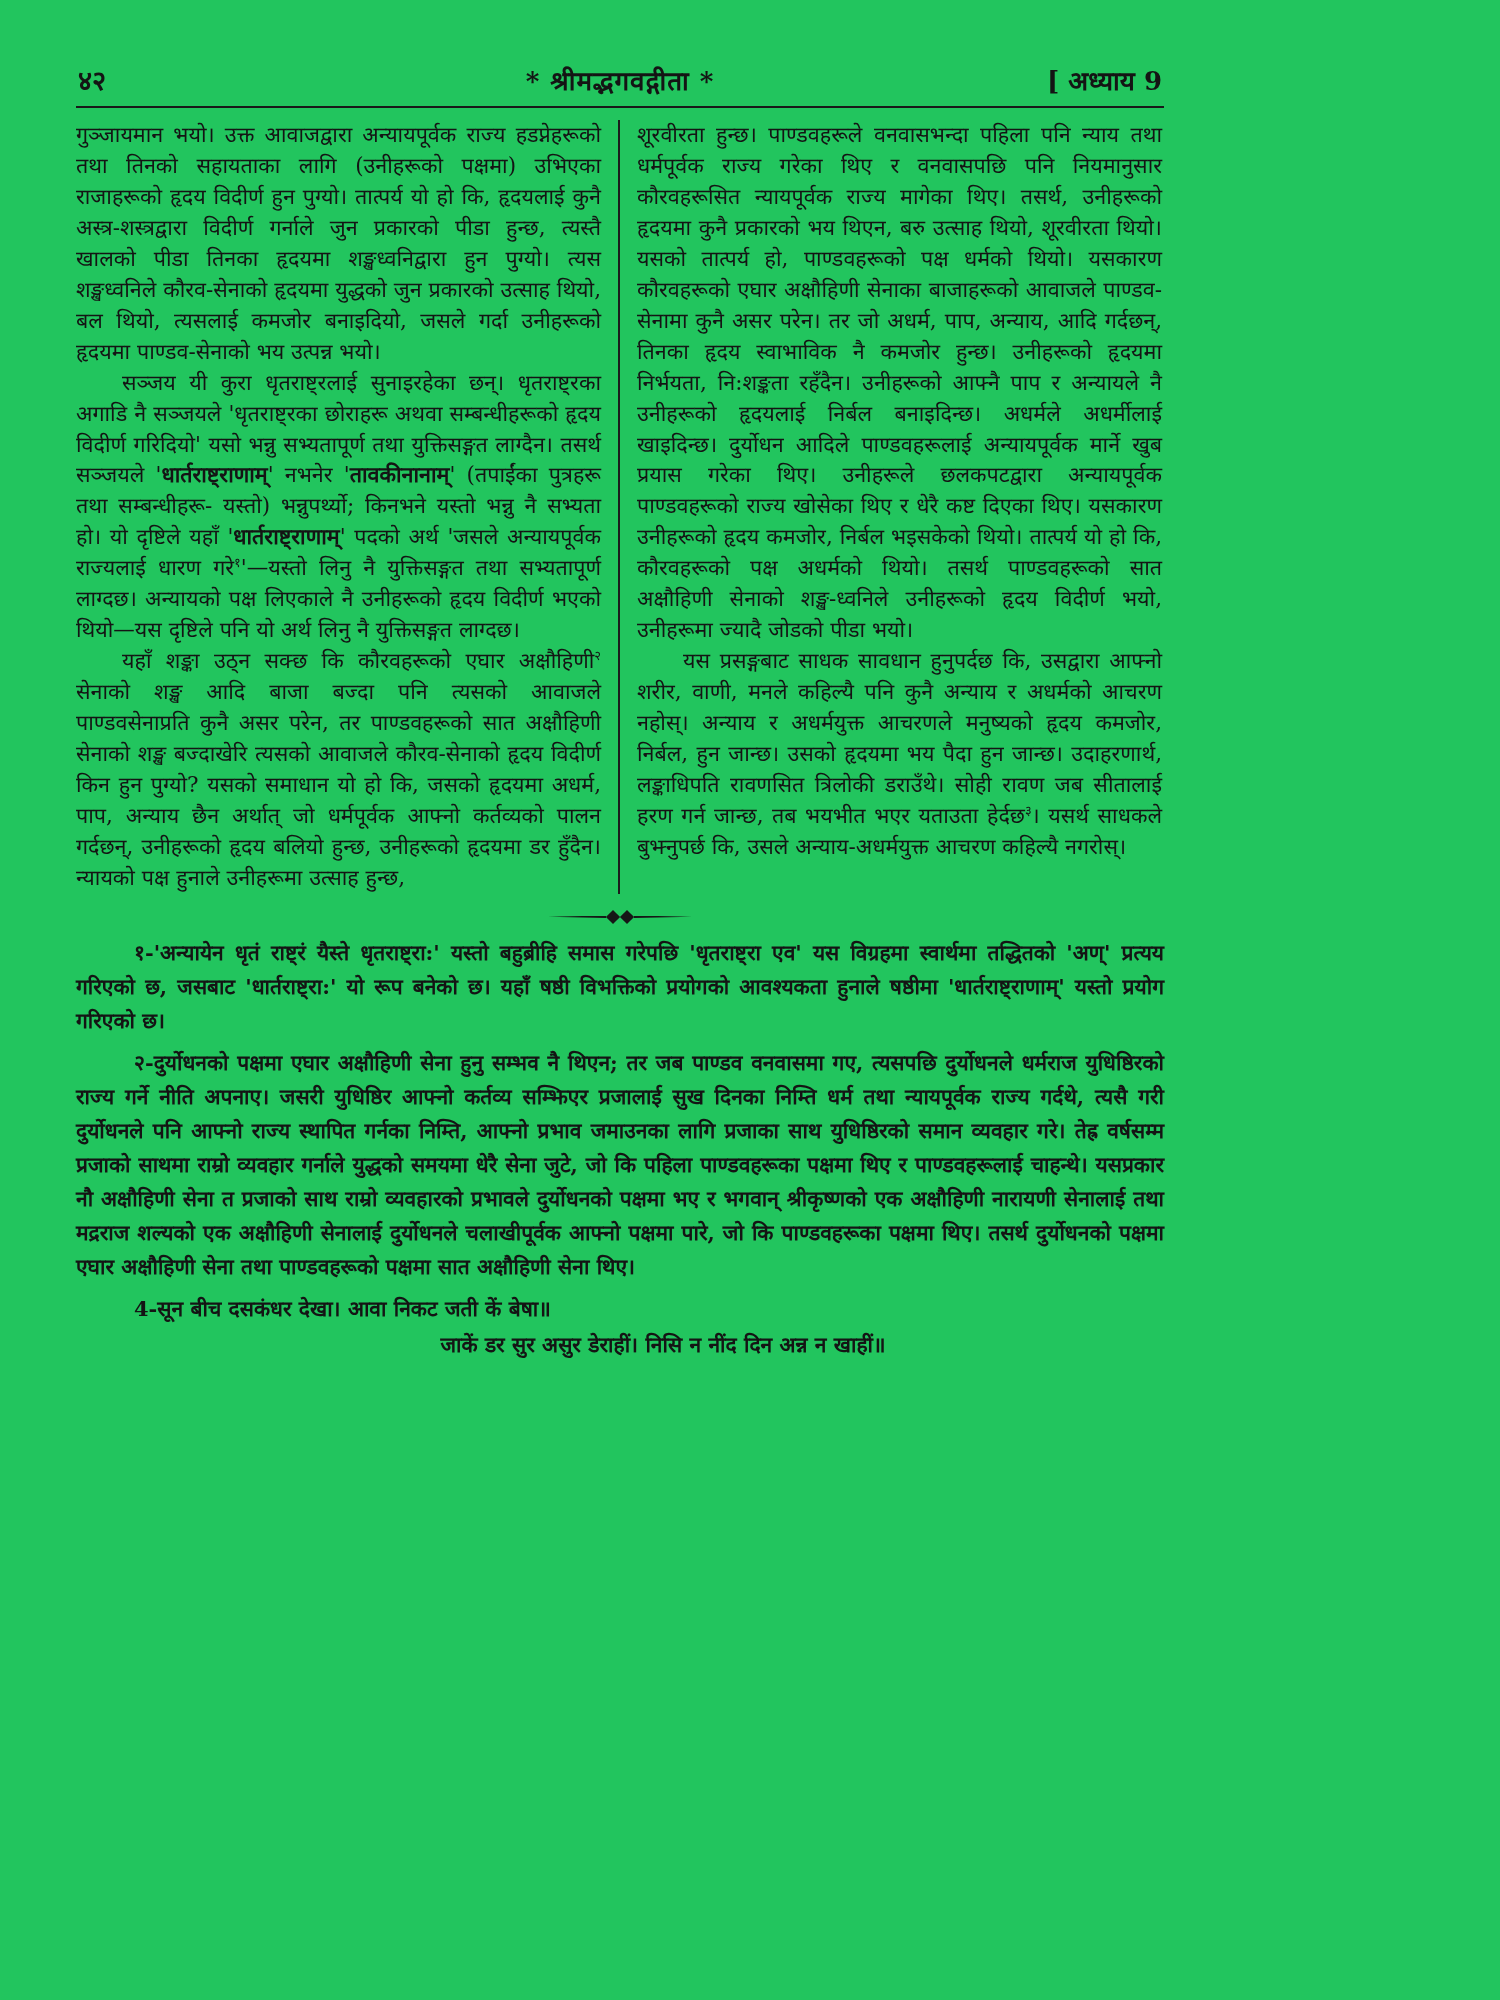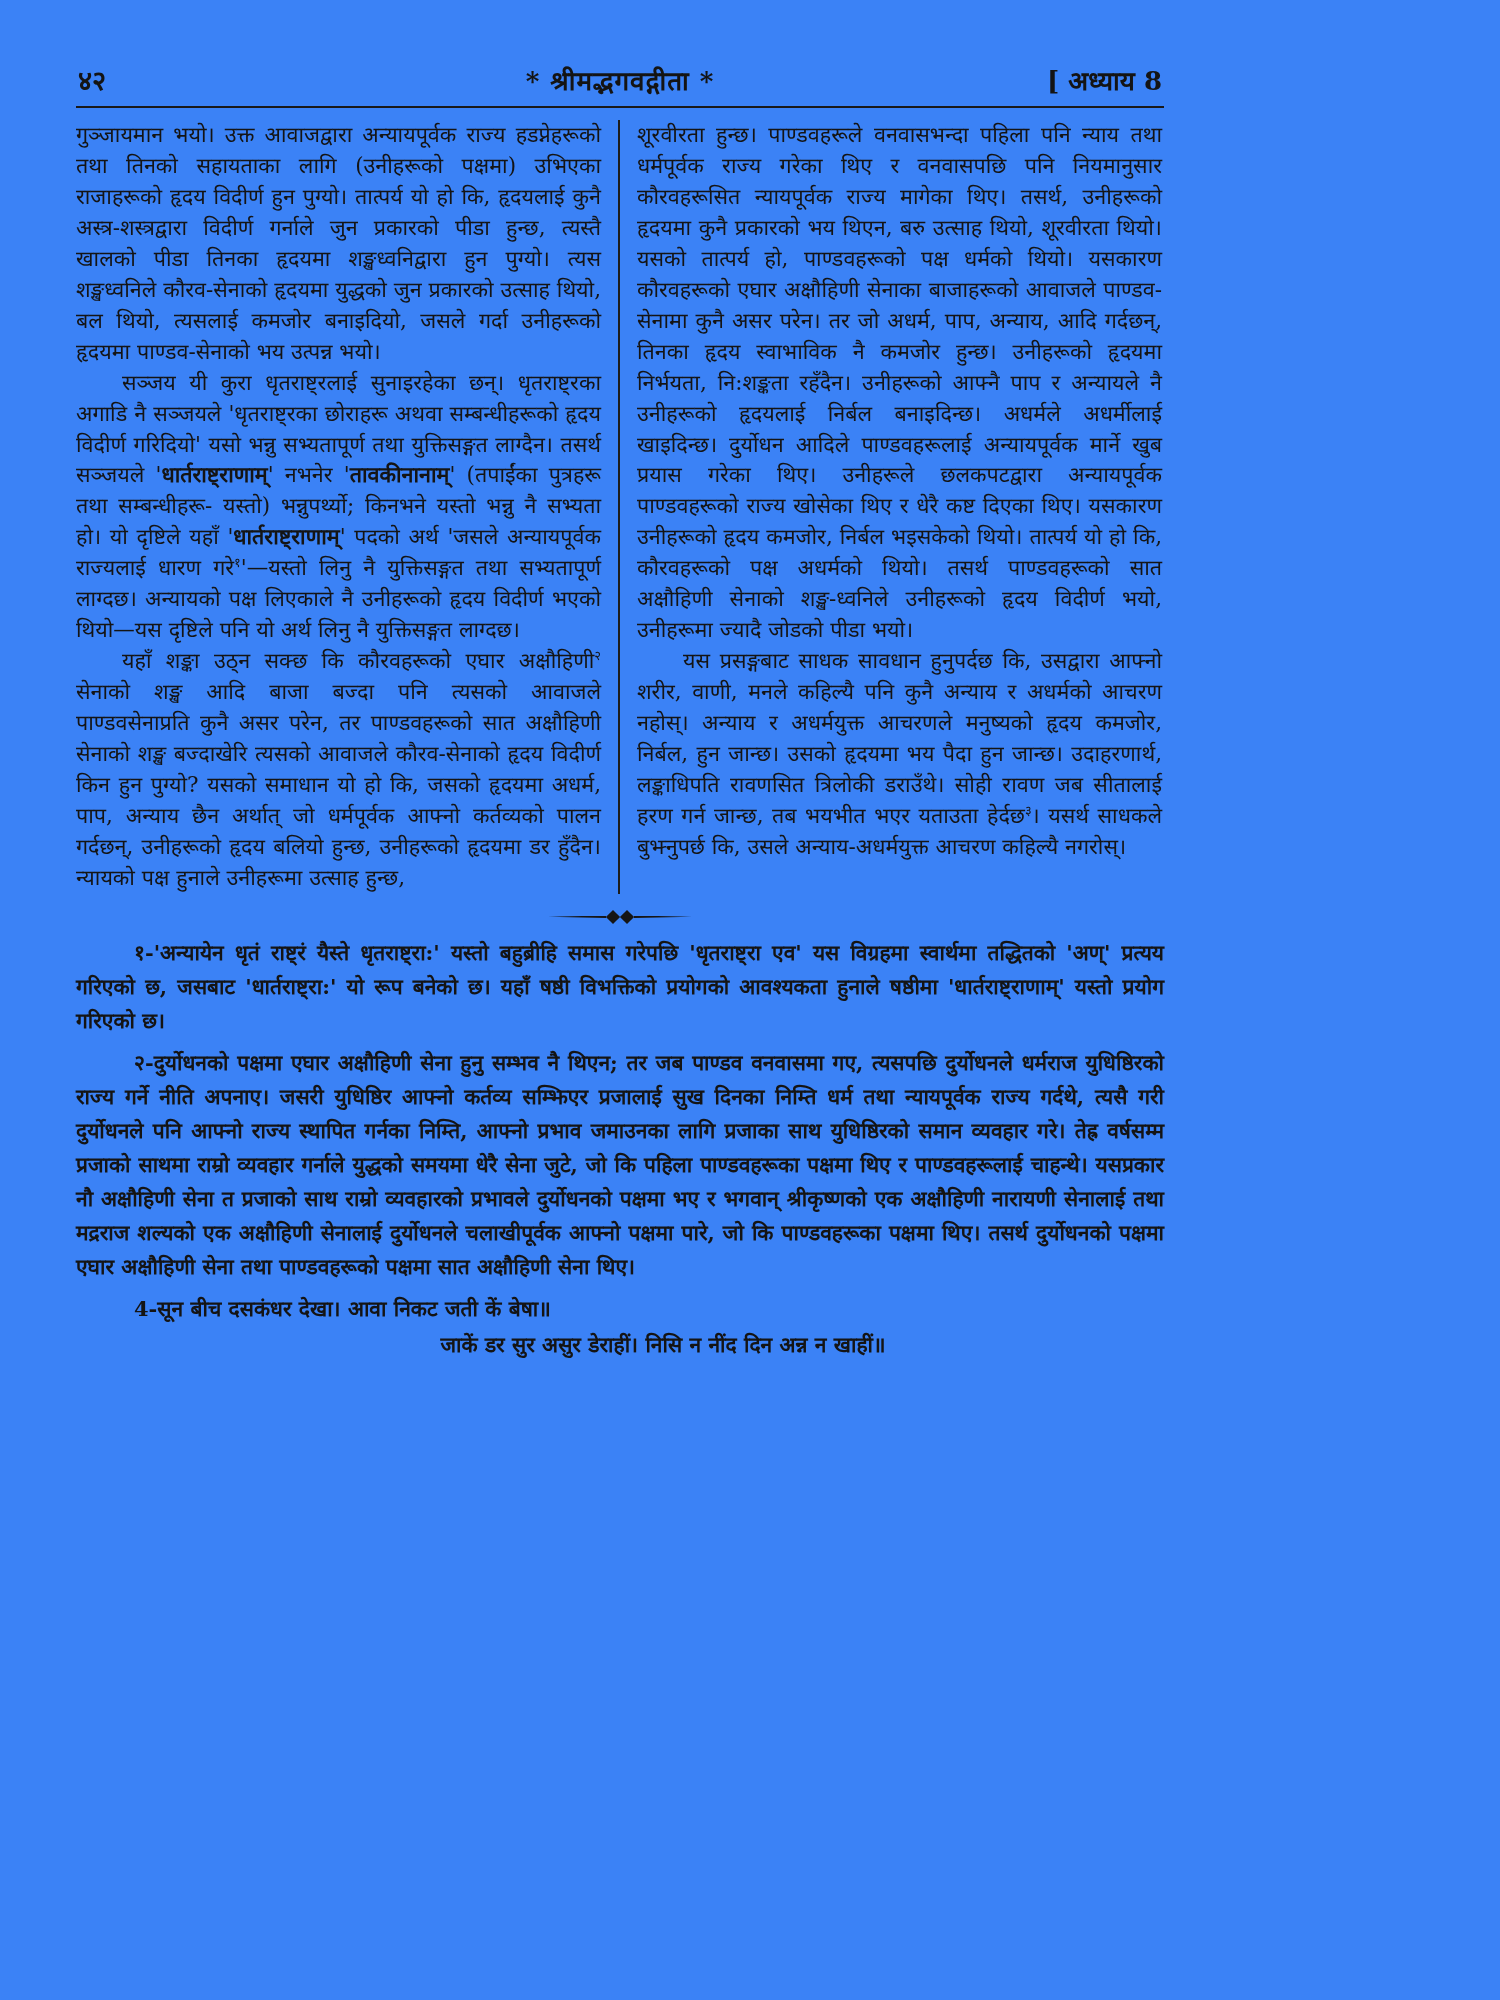--- a/index.html
+++ b/index.html
@@ -1,21 +1,21 @@
 <!DOCTYPE html>
 <html lang="ne"><head>
 <meta charset="utf-8">
 <style>
   * { margin:0; padding:0; box-sizing:border-box; }
   html,body { background:#9a9a9a; }
   body { font-family:"DejaVu Serif","Liberation Serif",serif; }
 
   .page {
     width:1500px; height:2000px;
-    background:#3b82f6; color:#141414;
+    background:#22c55e; color:#141414;
     margin:0 auto; position:relative;
     padding:34px 0 0 76px;
     overflow:hidden;
   }
   .content { width:1088px; }
 
   .page-header {
     display:flex; align-items:baseline;
     font-weight:bold; font-size:26px;
     padding:0 2px 8px 2px;
@@ -64,21 +64,21 @@
 </style>
 </head>
 <body>
 
 <div class="page">
   <div class="content">
 
     <header class="page-header">
       <span class="page-number">४२</span>
       <span class="book-title">* श्रीमद्भगवद्गीता *</span>
-      <span class="chapter-label">[ अध्याय 8</span>
+      <span class="chapter-label">[ अध्याय 9</span>
     </header>
 
     <div class="header-rule"></div>
 
     <main class="columns">
       <section class="column">
         <p class="para no-indent"><span>गुञ्जायमान भयो। उक्त आवाजद्वारा अन्यायपूर्वक राज्य हडप्नेहरूको तथा तिनको सहायताका लागि (उनीहरूको पक्षमा) उभिएका राजाहरूको हृदय विदीर्ण हुन पुग्यो। तात्पर्य यो हो कि, हृदयलाई कुनै अस्त्र-शस्त्रद्वारा विदीर्ण गर्नाले जुन प्रकारको पीडा हुन्छ, त्यस्तै खालको पीडा तिनका हृदयमा शङ्खध्वनिद्वारा हुन पुग्यो। त्यस शङ्खध्वनिले कौरव-सेनाको हृदयमा युद्धको जुन प्रकारको उत्साह थियो, बल थियो, त्यसलाई कमजोर बनाइदियो, जसले गर्दा उनीहरूको हृदयमा पाण्डव-सेनाको भय उत्पन्न भयो।</span></p>
         <p class="para"><span>सञ्जय यी कुरा धृतराष्ट्रलाई सुनाइरहेका छन्। धृतराष्ट्रका अगाडि नै सञ्जयले 'धृतराष्ट्रका छोराहरू अथवा सम्बन्धीहरूको हृदय विदीर्ण गरिदियो' यसो भन्नु सभ्यतापूर्ण तथा युक्तिसङ्गत लाग्दैन। तसर्थ सञ्जयले '</span><span class="bold">धार्तराष्ट्राणाम्</span><span>' नभनेर '</span><span class="bold">तावकीनानाम्</span><span>' (तपाईंका पुत्रहरू तथा सम्बन्धीहरू- यस्तो) भन्नुपर्थ्यो; किनभने यस्तो भन्नु नै सभ्यता हो। यो दृष्टिले यहाँ '</span><span class="bold">धार्तराष्ट्राणाम्</span><span>' पदको अर्थ 'जसले अन्यायपूर्वक राज्यलाई धारण गरे</span><sup>१</sup><span>'—यस्तो लिनु नै युक्तिसङ्गत तथा सभ्यतापूर्ण लाग्दछ। अन्यायको पक्ष लिएकाले नै उनीहरूको हृदय विदीर्ण भएको थियो—यस दृष्टिले पनि यो अर्थ लिनु नै युक्तिसङ्गत लाग्दछ।</span></p>
         <p class="para"><span>यहाँ शङ्का उठ्न सक्छ कि कौरवहरूको एघार अक्षौहिणी</span><sup>२</sup><span> सेनाको शङ्ख आदि बाजा बज्दा पनि त्यसको आवाजले पाण्डवसेनाप्रति कुनै असर परेन, तर पाण्डवहरूको सात अक्षौहिणी सेनाको शङ्ख बज्दाखेरि त्यसको आवाजले कौरव-सेनाको हृदय विदीर्ण किन हुन पुग्यो? यसको समाधान यो हो कि, जसको हृदयमा अधर्म, पाप, अन्याय छैन अर्थात् जो धर्मपूर्वक आफ्नो कर्तव्यको पालन गर्दछन्, उनीहरूको हृदय बलियो हुन्छ, उनीहरूको हृदयमा डर हुँदैन। न्यायको पक्ष हुनाले उनीहरूमा उत्साह हुन्छ,</span></p>
       </section>

